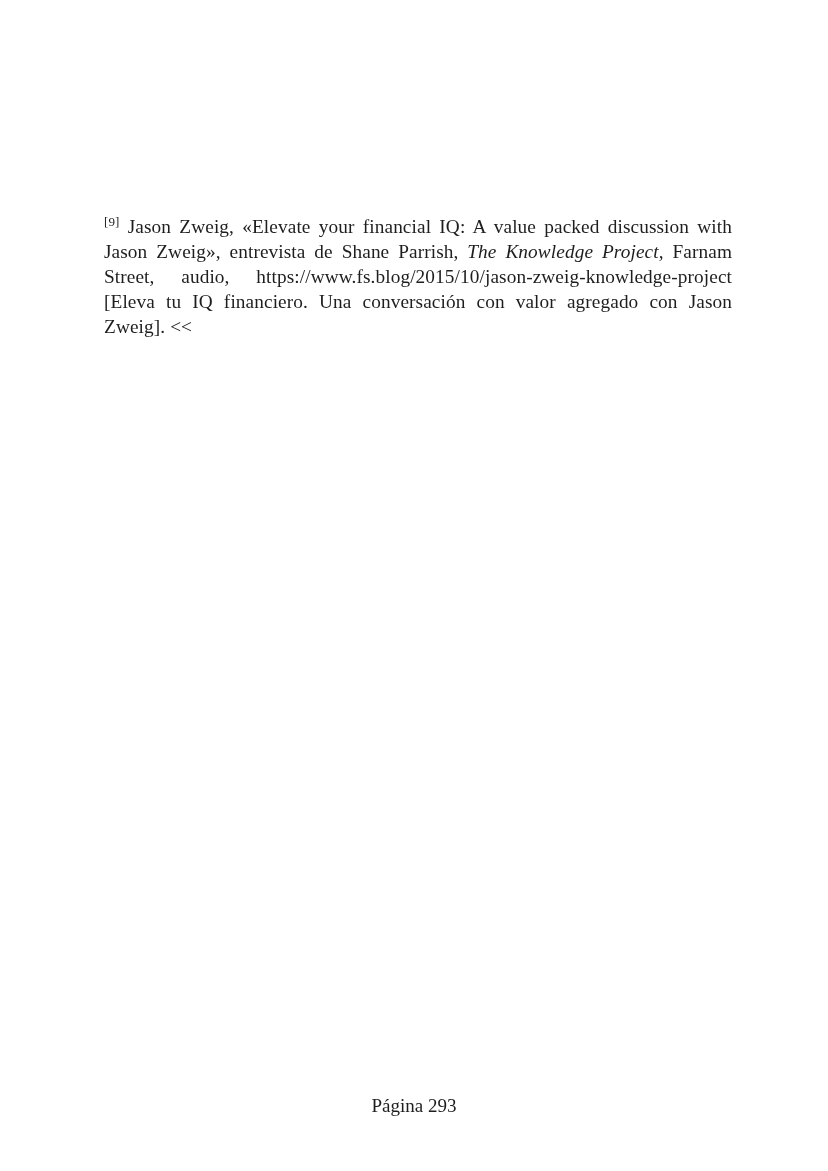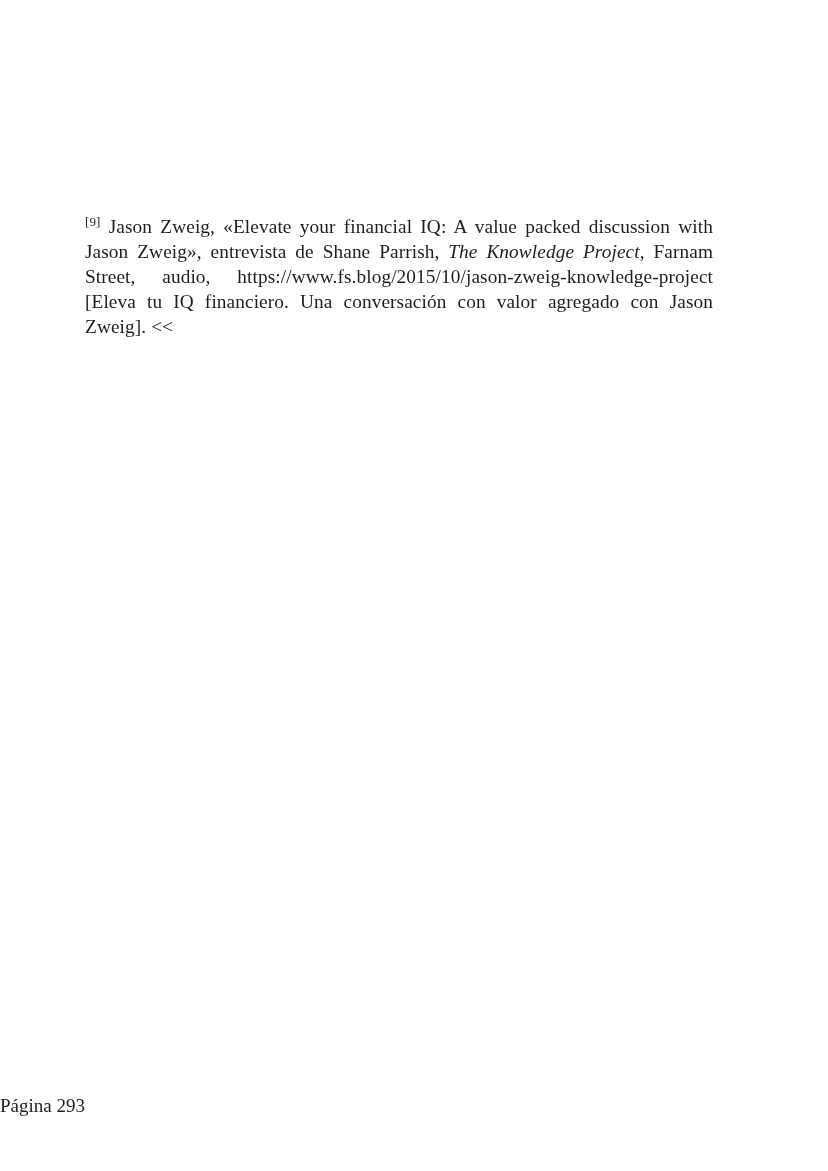--- a/index.html
+++ b/index.html
@@ -11,21 +11,21 @@
     position: relative;
     width: 828px;
     height: 1171px;
     background: #ffffff;
     font-family: "Liberation Serif", "DejaVu Serif", serif;
     color: #1e1e1e;
     overflow: hidden;
   }
   .footnote {
     position: absolute;
-    left: 85px;
+    left: 104px;
     top: 168px;
     width: 628px;
     font-size: 19.3px;
     line-height: 25px;
     text-align: justify;
     letter-spacing: 0.1px;
     margin-top: 46px;
   }
   .footnote sup.note-marker {
     font-size: 13px;
@@ -40,20 +40,21 @@
   .backlink {
     text-decoration: none;
     color: #1e1e1e;
     cursor: pointer;
   }
   .footer {
     position: absolute;
     left: 0;
     top: 1093px;
     width: 828px;
+    text-align: center;
     font-size: 19px;
     line-height: 25px;
     color: #1e1e1e;
   }
 </style>
 </head>
 <body>
 
 <div class="page">
 

